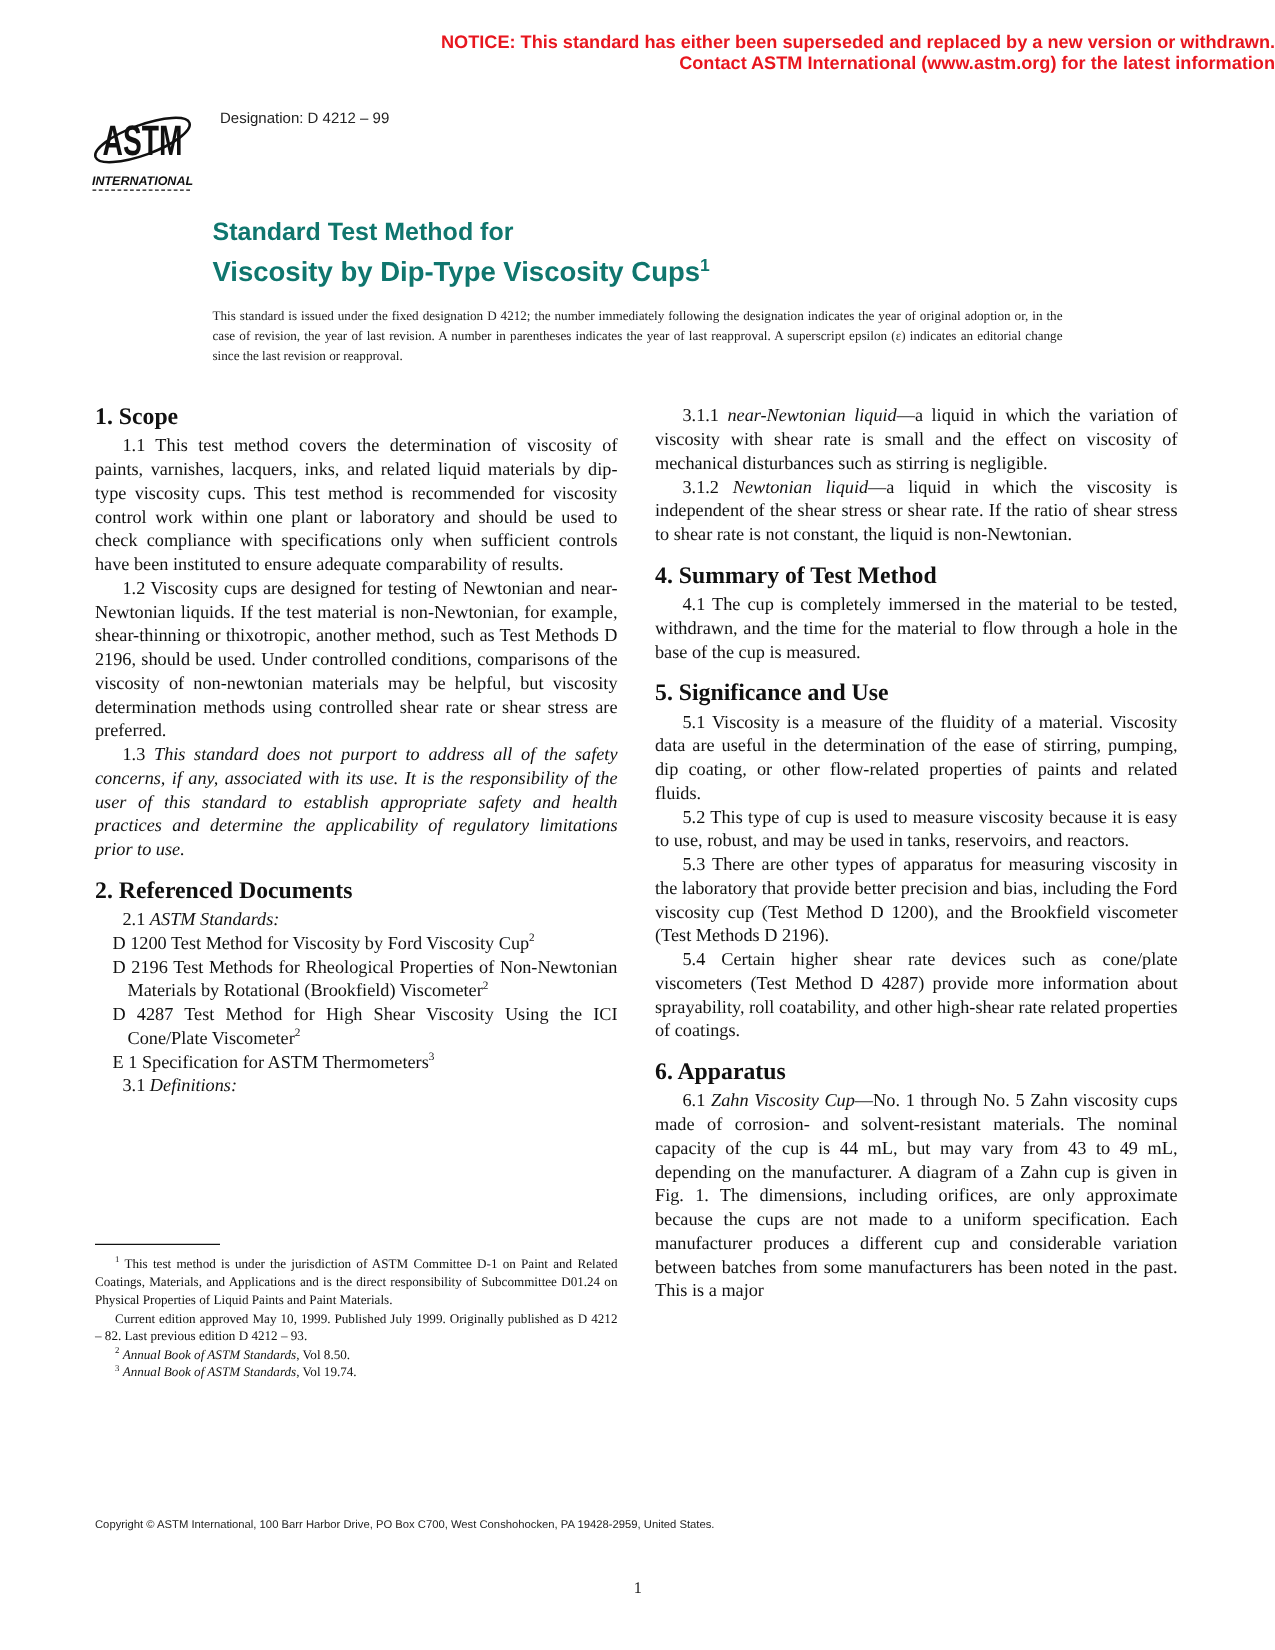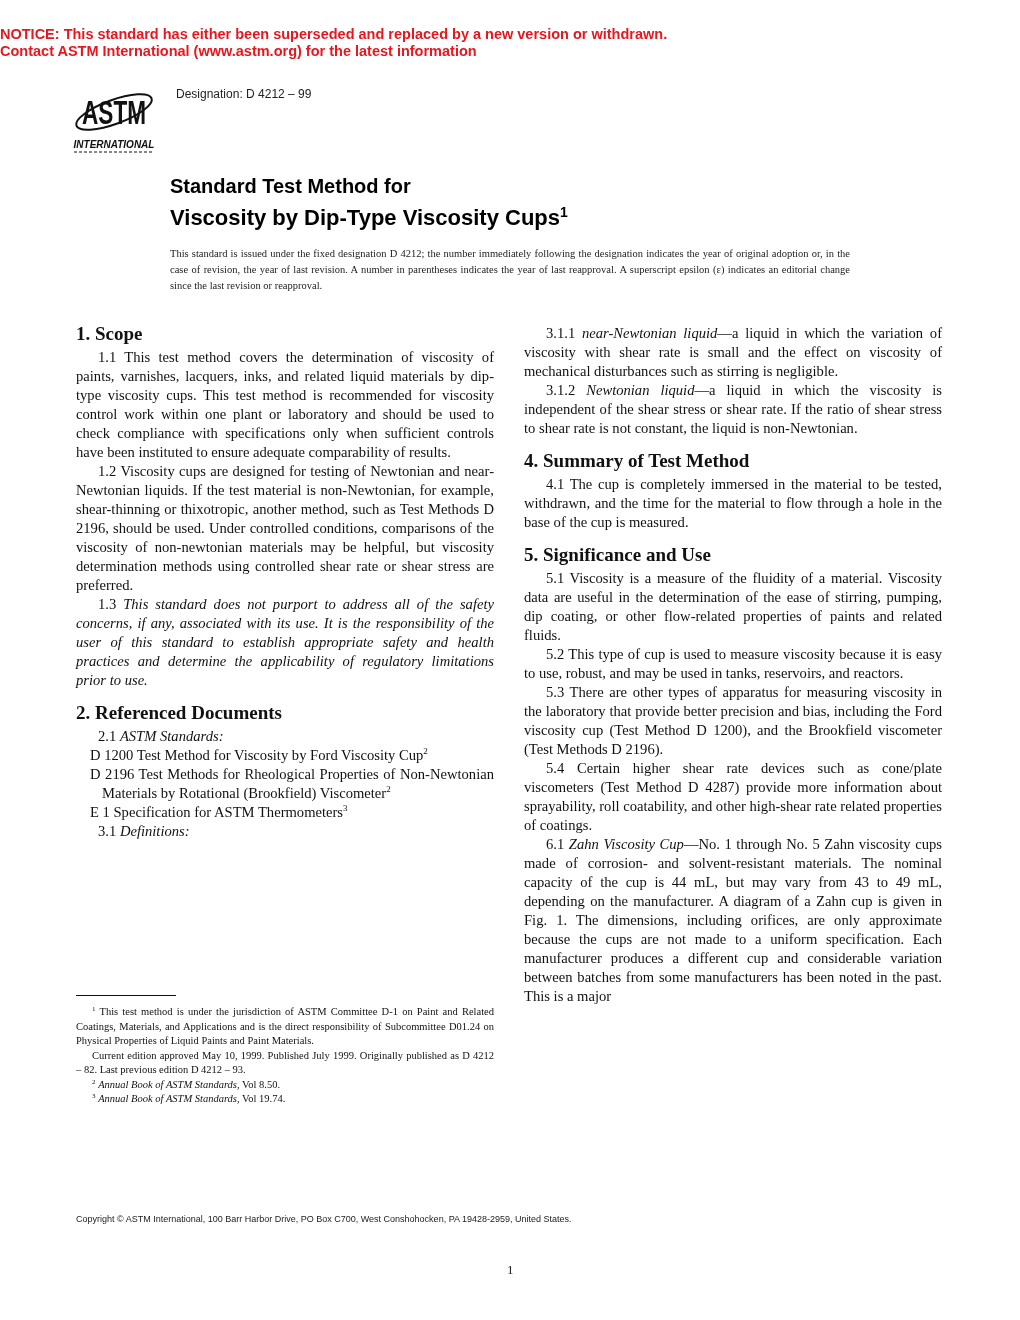--- a/index.html
+++ b/index.html
@@ -1,21 +1,21 @@
 <!DOCTYPE html>
 <html><head>
 <meta charset="utf-8">
 <style>
   html, body { margin: 0; padding: 0; background: #ffffff; }
   body { width: 1020px; height: 1320px; position: relative; overflow: hidden; color: #111; }
-  .notice { position: absolute; top: 26px; left: 0; width: 1020px; text-align: left;
+  .notice { position: absolute; top: 26px; left: 0; width: 1020px; text-align: right;
     font-family: "Liberation Sans", sans-serif; font-weight: bold; color: #e8161e; font-size: 14.5px; line-height: 17px; }
   .logo { position: absolute; left: 66px; top: 76px; width: 96px; height: 80px; }
   .designation { position: absolute; left: 176px; top: 87px; font-family: "Liberation Sans", sans-serif; font-size: 12px; color: #222; }
-  .title { position: absolute; left: 170px; top: 174px; font-family: "Liberation Sans", sans-serif; font-weight: bold; color: #000000; }
+  .title { position: absolute; left: 170px; top: 174px; font-family: "Liberation Sans", sans-serif; font-weight: bold; color: #0f766e; }
   .title .l1 { font-size: 20px; line-height: 24px; }
   .title .l2 { font-size: 22px; line-height: 28px; }
   .title sup { font-size: 14px; vertical-align: 8px; }
   .issued { position: absolute; left: 170px; top: 246px; width: 680px; font-family: "Liberation Serif", serif; font-size: 10.5px; line-height: 16px; color: #222; text-align: justify; }
   .col { position: absolute; font-family: "Liberation Serif", serif; font-size: 14.6px; line-height: 19px; color: #111; text-align: justify; }
   .col.left { left: 76px; top: 324px; width: 418px; }
   .col.right { left: 524px; top: 324px; width: 418px; }
   .col h2 { font-size: 19px; font-weight: bold; margin: 0 0 5px 0; line-height: 19px; }
   .col p { margin: 0; text-indent: 22px; }
   .col .sec { margin-top: 13px; }
@@ -58,20 +58,21 @@
 <div class="col left">
   <h2>1.  Scope</h2>
   <p>1.1  This test method covers the determination of viscosity of paints, varnishes, lacquers, inks, and related liquid materials by dip-type viscosity cups. This test method is recommended for viscosity control work within one plant or laboratory and should be used to check compliance with specifications only when sufficient controls have been instituted to ensure adequate comparability of results.</p>
   <p>1.2  Viscosity cups are designed for testing of Newtonian and near-Newtonian liquids. If the test material is non-Newtonian, for example, shear-thinning or thixotropic, another method, such as Test Methods D 2196, should be used. Under controlled conditions, comparisons of the viscosity of non-newtonian materials may be helpful, but viscosity determination methods using controlled shear rate or shear stress are preferred.</p>
   <p><span>1.3 </span><i>This standard does not purport to address all of the safety concerns, if any, associated with its use. It is the responsibility of the user of this standard to establish appropriate safety and health practices and determine the applicability of regulatory limitations prior to use.</i></p>
 
   <h2 class="sec">2.  Referenced Documents</h2>
   <p><span>2.1 </span><i>ASTM Standards:</i></p>
   <p class="ref"><span>D 1200  Test Method for Viscosity by Ford Viscosity Cup</span><sup>2</sup></p>
   <p class="ref"><span>D 2196  Test Methods for Rheological Properties of Non-Newtonian Materials by Rotational (Brookfield) Viscometer</span><sup>2</sup></p>
+  <p class="ref"><span>D 4287  Test Method for High Shear Viscosity Using the ICI Cone/Plate Viscometer</span><sup>2</sup></p>
   <p class="ref"><span>E 1  Specification for ASTM Thermometers</span><sup>3</sup></p>
 
   <p><span>3.1 </span><i>Definitions:</i></p>
 </div>
 
 <div class="footrule"></div>
 <div class="footnotes">
   <p><sup>1</sup> <span>This test method is under the jurisdiction of ASTM Committee D-1 on Paint and Related Coatings, Materials, and Applications and is the direct responsibility of Subcommittee D01.24 on Physical Properties of Liquid Paints and Paint Materials.</span></p>
   <p>Current edition approved May 10, 1999. Published July 1999. Originally published as D 4212 – 82. Last previous edition D 4212 – 93.</p>
   <p><sup>2</sup> <i>Annual Book of ASTM Standards</i><span>, Vol 8.50.</span></p>
@@ -84,17 +85,18 @@
 
   <h2 class="sec">4.  Summary of Test Method</h2>
   <p>4.1  The cup is completely immersed in the material to be tested, withdrawn, and the time for the material to flow through a hole in the base of the cup is measured.</p>
 
   <h2 class="sec">5.  Significance and Use</h2>
   <p>5.1  Viscosity is a measure of the fluidity of a material. Viscosity data are useful in the determination of the ease of stirring, pumping, dip coating, or other flow-related properties of paints and related fluids.</p>
   <p>5.2  This type of cup is used to measure viscosity because it is easy to use, robust, and may be used in tanks, reservoirs, and reactors.</p>
   <p>5.3  There are other types of apparatus for measuring viscosity in the laboratory that provide better precision and bias, including the Ford viscosity cup (Test Method D 1200), and the Brookfield viscometer (Test Methods D 2196).</p>
   <p>5.4  Certain higher shear rate devices such as cone/plate viscometers (Test Method D 4287) provide more information about sprayability, roll coatability, and other high-shear rate related properties of coatings.</p>
 
+  <h2 class="sec">6.  Apparatus</h2>
   <p><span>6.1 </span><i>Zahn Viscosity Cup</i><span>—No. 1 through No. 5 Zahn viscosity cups made of corrosion- and solvent-resistant materials. The nominal capacity of the cup is 44 mL, but may vary from 43 to 49 mL, depending on the manufacturer. A diagram of a Zahn cup is given in Fig. 1. The dimensions, including orifices, are only approximate because the cups are not made to a uniform specification. Each manufacturer produces a different cup and considerable variation between batches from some manufacturers has been noted in the past. This is a major</span></p>
 </div>
 
 <div class="copyright">Copyright © ASTM International, 100 Barr Harbor Drive, PO Box C700, West Conshohocken, PA 19428-2959, United States.</div>
 <div class="pagenum">1</div>
 
 </body></html>

